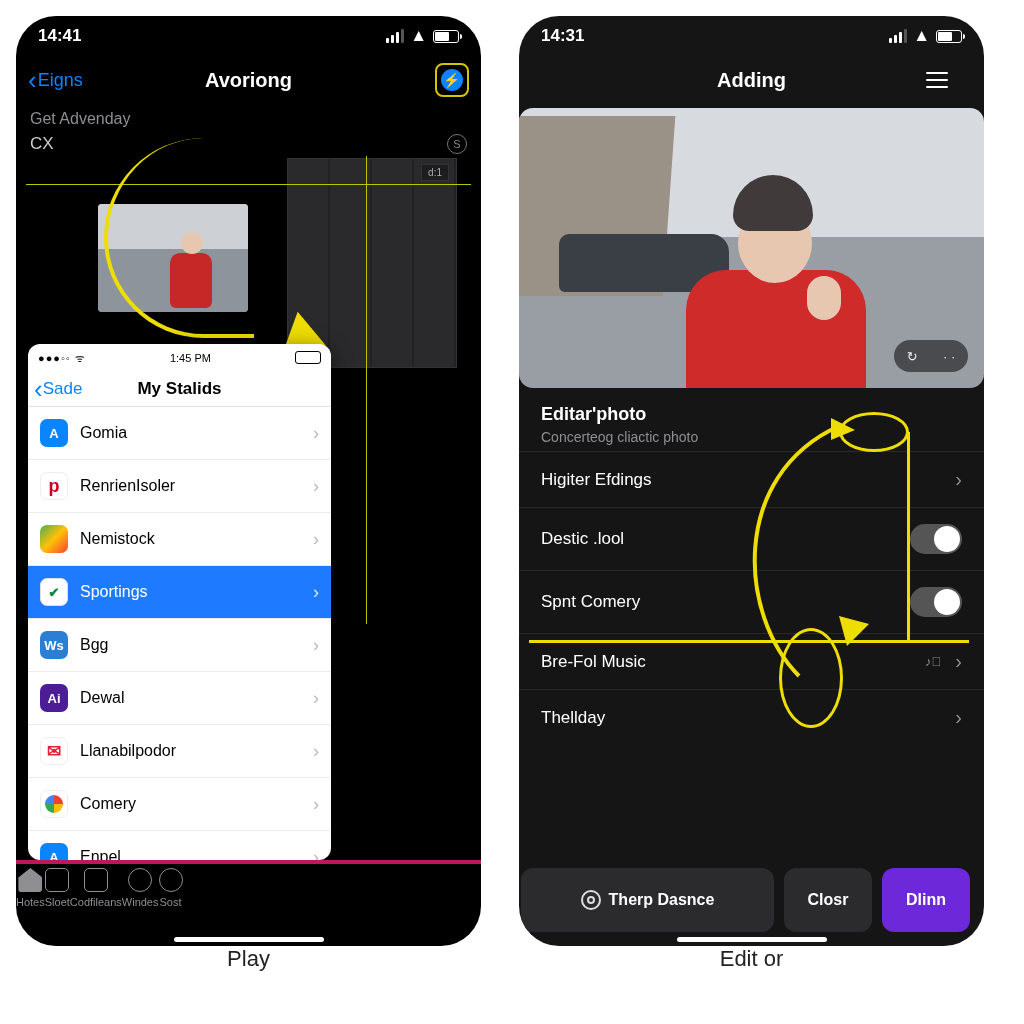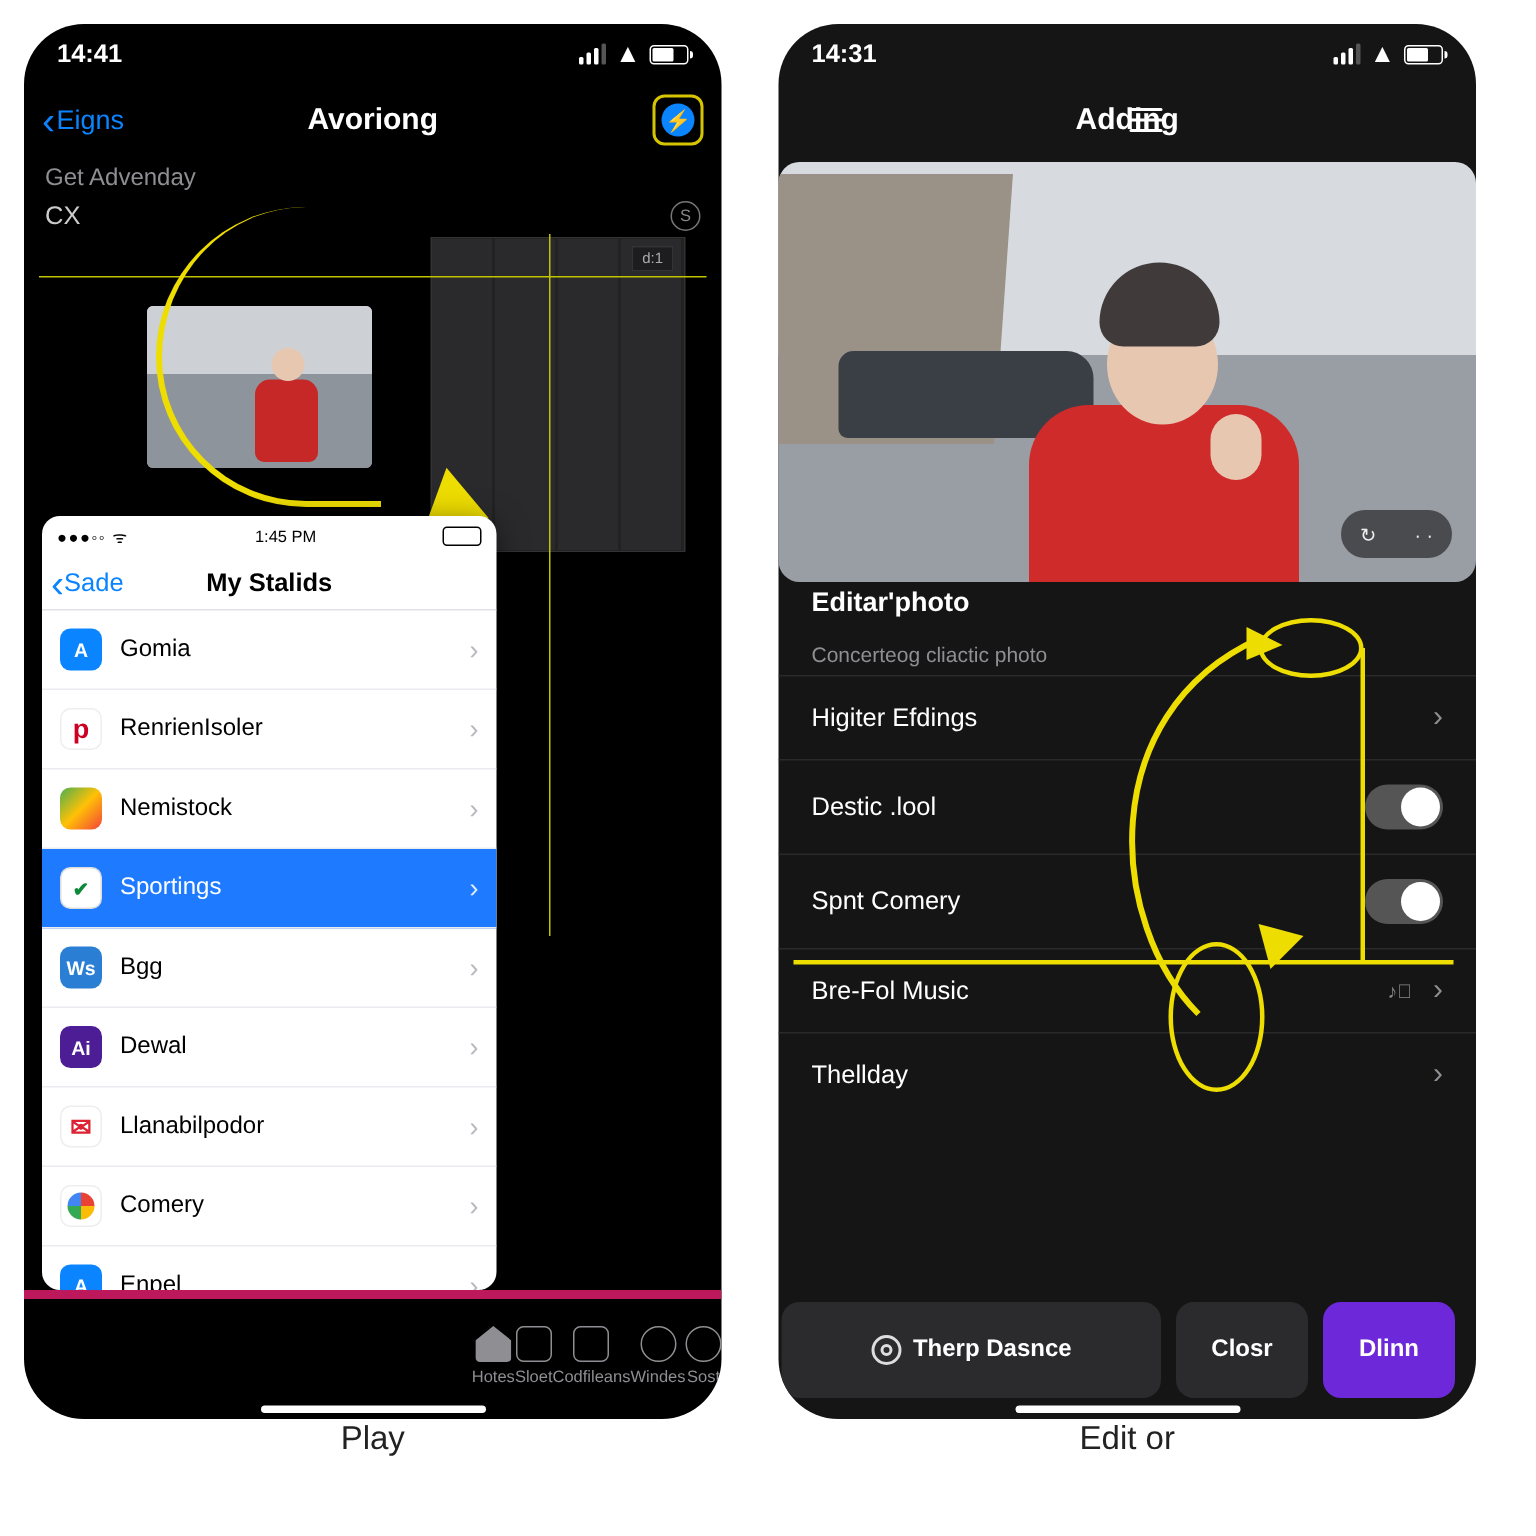--- a/index.html
+++ b/index.html
@@ -57,44 +57,44 @@
   .ico { width:28px; height:28px; border-radius:7px; display:flex; align-items:center; justify-content:center; color:#fff; font-size:13px; font-weight:700; flex-shrink:0; }
   .ico.as{background:#0a84ff} .ico.pi{background:#fff;color:#cc0023;border:1px solid #eee;font-size:18px;}
   .ico.ne{background:linear-gradient(135deg,#4caf50,#ffc107,#f44336);}
   .ico.sp{background:#fff;border:1px solid #ddd;color:#0a8a3a;}
   .ico.ws{background:#2a7fd4} .ico.ai{background:#4c1d95}
   .ico.gm{background:#fff;border:1px solid #eee;color:#d23; font-size:17px;}
   .ico.ch{background:#fff;border:1px solid #eee;}
   .ico.ch span{width:18px;height:18px;border-radius:50%;background:conic-gradient(#ea4335 0 90deg,#fbbc05 90deg 180deg,#34a853 180deg 270deg,#4285f4 270deg 360deg);}
 
   
-  .tabbar { position:absolute; bottom:14px; left:0; right:0; height:72px; border-top:6px solid #be185d; display:flex; justify-content:flex-end; padding-top:18px; }
+  .tabbar { position:absolute; bottom:14px; left:0; right:0; height:72px; border-top:4px solid #be185d; display:flex; justify-content:flex-start; padding-top:4px; }
   .tab { display:flex; flex-direction:column; align-items:center; gap:4px; color:#8e8e93; font-size:11px; }
   .tab .ti { width:24px; height:24px; border:1.8px solid #8e8e93; border-radius:5px; }
   .tab .ti.home{ border-radius:3px; clip-path: polygon(50% 0,100% 40%,100% 100%,0 100%,0 40%); background:#8e8e93; border:none;}
   .tab .ti.circle{ border-radius:50%; }
   .homebar{ position:absolute; bottom:4px; left:50%; transform:translateX(-50%); width:150px; height:5px; background:#fff; border-radius:3px;}
 
   
-  .nav2 { display:flex; align-items:center; justify-content:center; padding:0 36px; height:48px;}
+  .nav2 { display:flex; align-items:center; justify-content:flex-end; padding:0 36px; height:48px;}
   .ham { display:flex; flex-direction:column; gap:5px; }
   .ham span{ width:22px; height:2.3px; background:#fff; border-radius:2px;}
   .ntitle2{ font-weight:700; font-size:20px; position:absolute; left:50%; transform:translateX(-50%);}
   .photo { height:280px; border-radius:14px; margin:4px 0 0; background:
      linear-gradient(180deg,#d7dbe0 0 46%, #999ea5 46% 100%); position:relative; overflow:hidden;}
   .bld{position:absolute;left:-10px;top:8px;width:160px;height:180px;background:#9a9187;transform:skewX(-4deg);}
   .car{position:absolute;left:40px;bottom:96px;width:170px;height:58px;background:#3a3f46;border-radius:10px 18px 6px 6px;}
   .kidh{position:absolute;left:47%;top:34%;width:74px;height:80px;background:#e8c7b0;border-radius:50%;}
   .bean{position:absolute;left:46%;top:24%;width:80px;height:56px;background:#403a3a;border-radius:40px 40px 16px 16px;}
   .kidb{position:absolute;left:36%;top:58%;width:180px;height:150px;background:#cf2b2b;border-radius:40px 40px 0 0;}
   .hand{position:absolute;left:62%;top:60%;width:34px;height:44px;background:#e8c7b0;border-radius:18px;}
   .pill{position:absolute;right:16px;bottom:16px;width:74px;height:32px;background:rgba(60,60,63,.85);border-radius:16px;display:flex;align-items:center;justify-content:space-around;color:#eee;font-size:13px;}
-  .sect { padding:3px 22px 6px; }
+  .sect { padding:16px 22px 6px; }
   .sect h3{ font-size:18px; font-weight:700;}
-  .sect p{ color:#8e8e93; font-size:14px; margin-top:16px;}
+  .sect p{ color:#8e8e93; font-size:14px; margin-top:4px;}
   .optrow{ display:flex; justify-content:space-between; align-items:center; padding:16px 22px; border-top:1px solid #2a2a2c; font-size:17px;}
   .optrow .rch{ color:#8e8e93; font-size:20px;}
   .toggle{ width:52px; height:30px; background:#555; border-radius:15px; position:relative;}
   .toggle::after{content:"";position:absolute;right:2px;top:2px;width:26px;height:26px;background:#fff;border-radius:50%;}
   .bottombar{position:absolute;bottom:14px;left:2px;right:14px;height:64px;display:flex;gap:10px;}
   .bb{ border-radius:12px; display:flex; align-items:center; justify-content:center; gap:8px; font-size:16px; font-weight:600;}
   .bb1{flex:1;background:#2b2b2e;color:#fff;}
   .bb2{width:88px;background:#2b2b2e;color:#fff;}
   .bb3{width:88px;background:#6d28d9;color:#fff;}
   .gear{width:20px;height:20px;border:2px solid #ddd;border-radius:50%;position:relative;}

